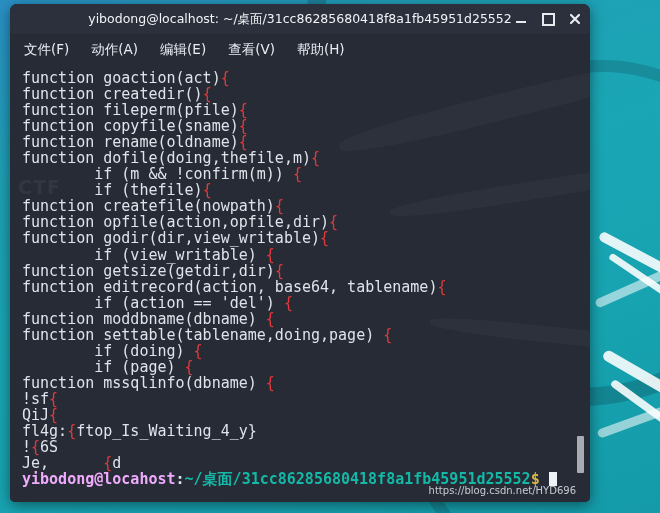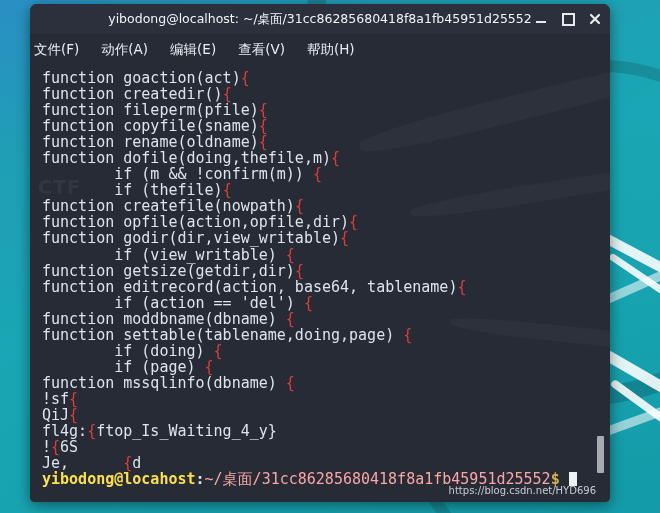--- a/index.html
+++ b/index.html
@@ -37,21 +37,20 @@
 
   
   #terminal-window {
     position: absolute;
     left: 10px; top: 4px;
     width: 580px; height: 498px;
     background: #262b36;
     border-radius: 7px 7px 5px 5px;
     box-shadow: 0 3px 14px rgba(0,0,0,0.45);
     overflow: hidden;
-    margin-left: 20px;
   }
 
   
   #titlebar {
     position: relative;
     height: 30px;
     background: #2b303c;
     border-bottom: 1px solid #232834;
   }
   #titlebar-title {
@@ -89,20 +88,21 @@
     border: 2px solid #e7eaef;
   }
   .wc-close svg { display: block; }
 
   
   #menubar {
     height: 29px;
     background: #262b36;
     display: flex;
     align-items: center;
+    padding-left: 10px;
     gap: 14px;
   }
   .menu-item {
     color: #e9ecf1;
     font-size: 13.5px;
     font-family: "DejaVu Sans", sans-serif;
     padding: 2px 4px;
     cursor: pointer;
     white-space: nowrap;
   }
@@ -138,23 +138,23 @@
     font-family: "DejaVu Sans Mono", monospace;
     font-size: 15px;
     line-height: 16.05px;
     white-space: pre;
     color: #dfe3ea;
     z-index: 2;
   }
   .tl { height: 16.05px; }
   .c-plain  { color: #dfe3ea; }
   .c-brace  { color: #e03a3a; }
-  .c-user   { color: #fde047; font-weight: bold; }
+  .c-user   { color: #f0abfc; font-weight: bold; }
   .c-colon  { color: #dfe3ea; font-weight: bold; }
-  .c-path   { color: #fca5a5; font-weight: normal; }
+  .c-path   { color: #14b8a6; font-weight: bold; }
   .c-dollar { color: #d9b64a; font-weight: bold; }
   .cursor {
     display: inline-block;
     width: 8px; height: 14px;
     background: #eef2f6;
     vertical-align: -2px;
   }
 
   
   #term-scrollbar {

